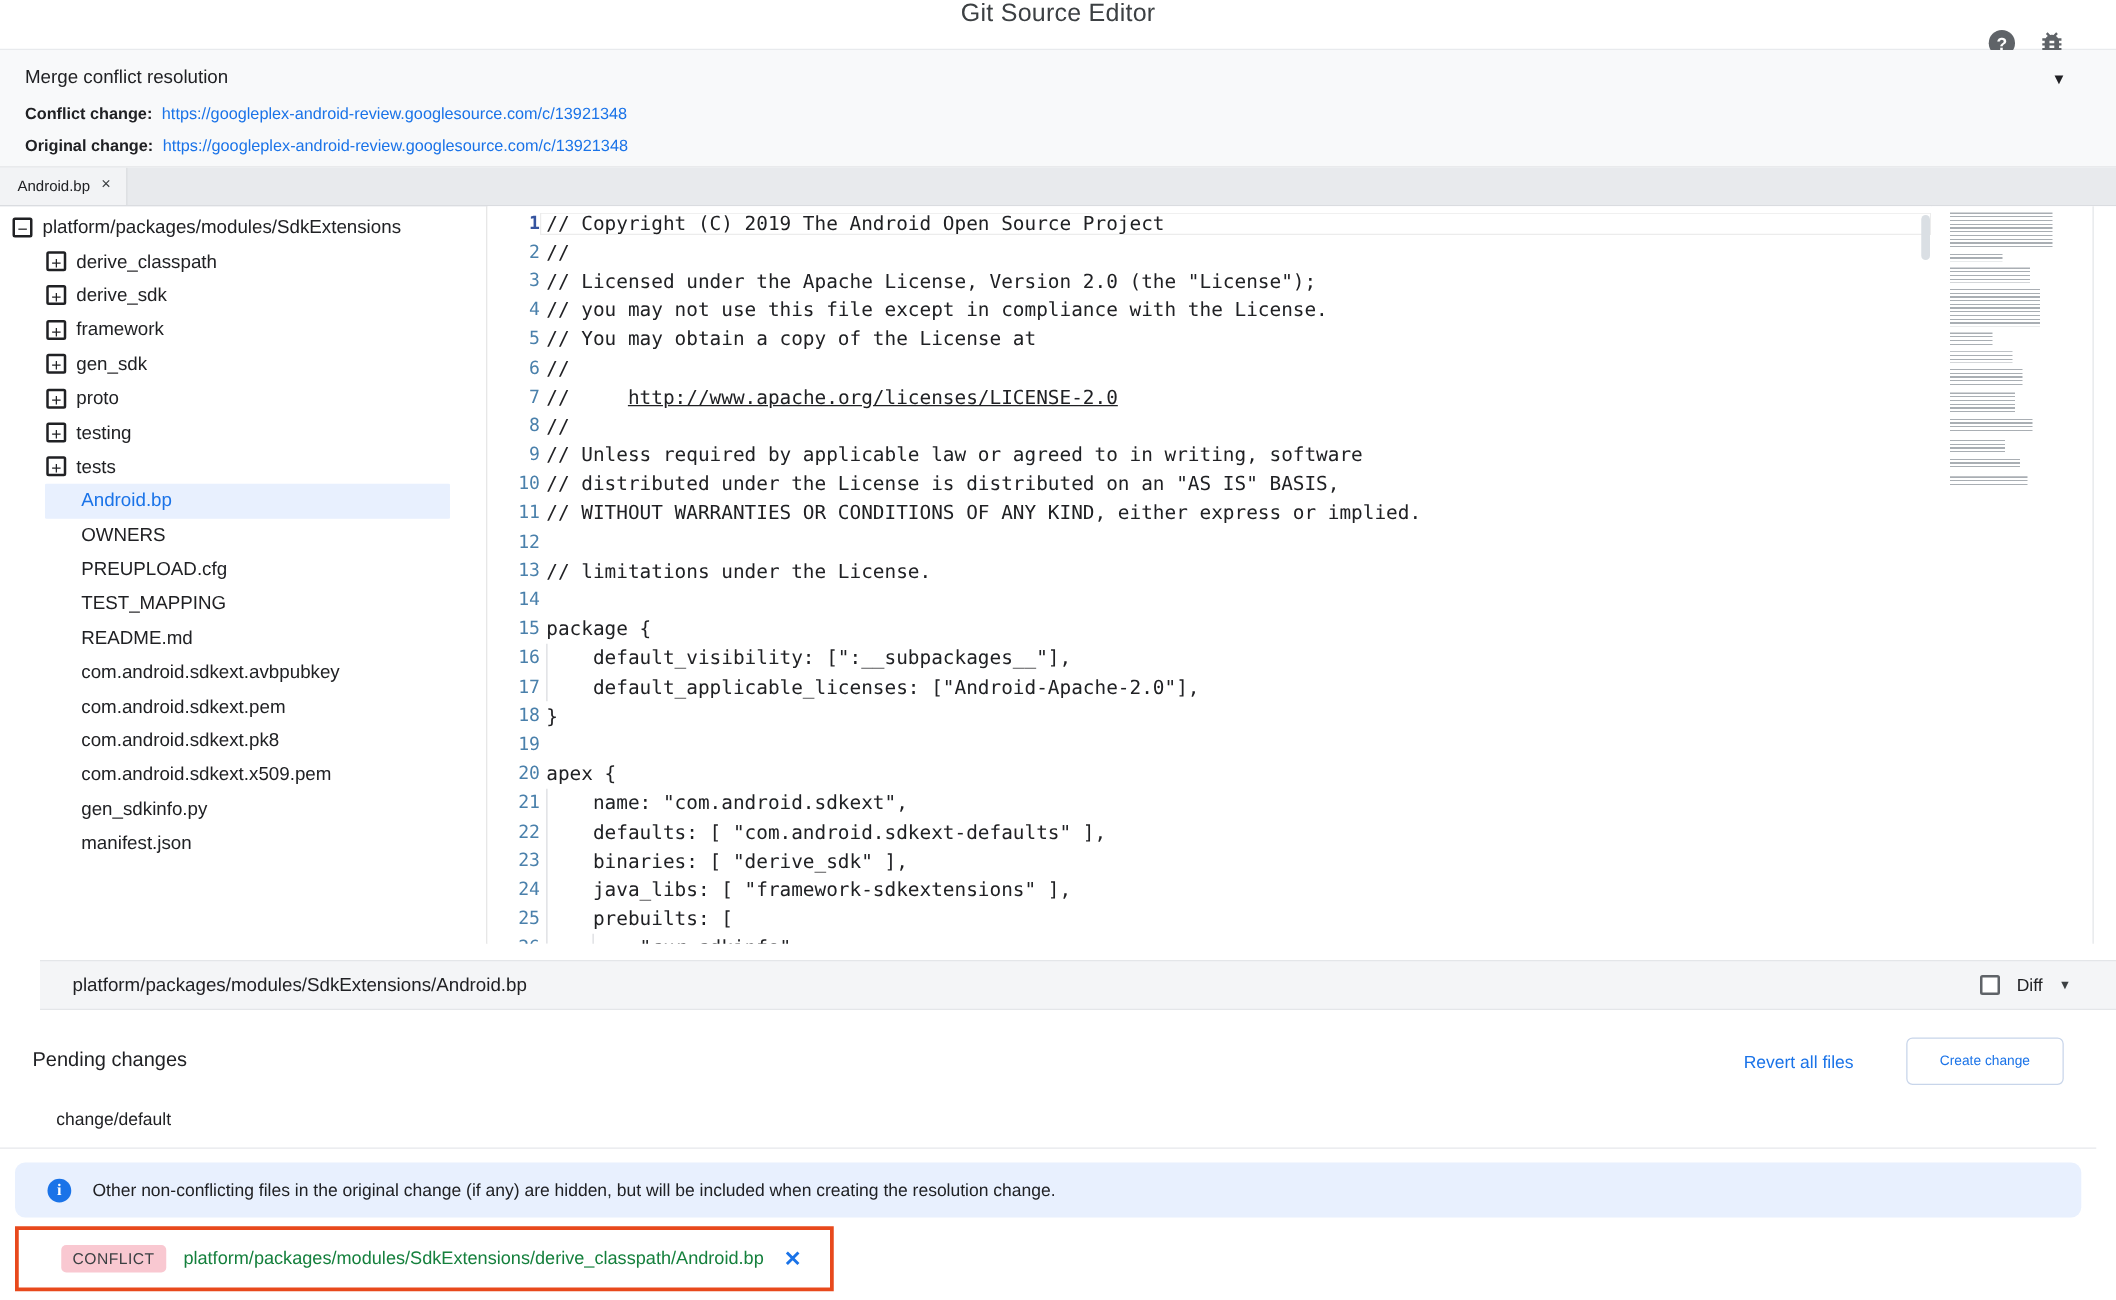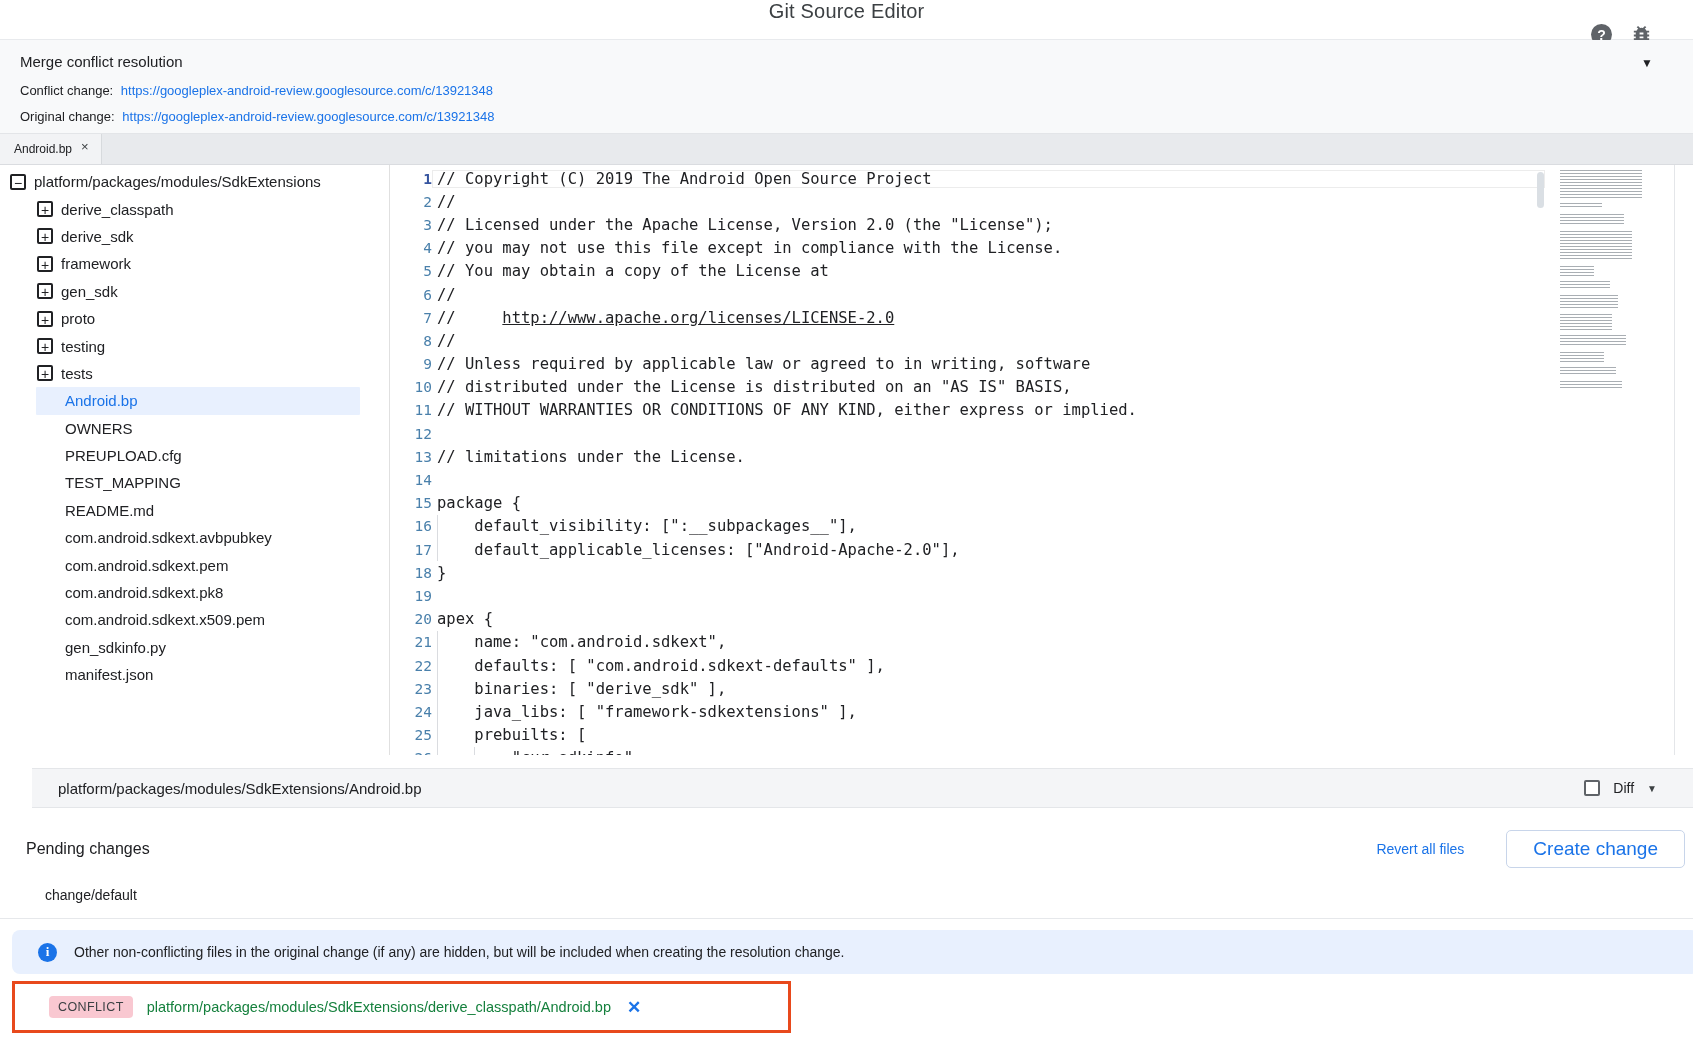--- a/index.html
+++ b/index.html
@@ -16,21 +16,21 @@
   .header-icons { margin-left: auto; display: flex; align-items: center; gap: 18px; padding-right: 14px; }
   .help-circle { width: 21px; height: 21px; border-radius: 50%; background: #5f6368; color: #fff;
                  font-size: 14px; font-weight: 700; display: grid; place-items: center; }
   .bug-svg { width: 23px; height: 23px; fill: #5f6368; }
 
   
   .merge { height: 94px; background: #f8f9fa; border-bottom: 1px solid #e3e5e8;
            padding: 13px 26px 0 20px; position: relative; }
   .merge-title { font-size: 15px; color: #202124; margin-bottom: 13px; }
   .merge-row { font-size: 13px; margin-bottom: 11px; }
-  .merge-label { font-weight: 400; color: #202124; }
+  .merge-label { font-weight: 700; color: #202124; }
   .merge-link { color: #1a73e8; text-decoration: none; margin-left: 4px; }
   .merge-caret { position: absolute; right: 40px; top: 16px; font-size: 12px; color: #202124; cursor: pointer; }
 
   
   .tabbar { height: 31px; background: #e8eaed; display: flex; align-items: stretch; border-bottom: 1px solid #dadce0; }
   .tab { background: #f2f3f5; padding: 0 12px 0 14px; display: flex; align-items: center;
          font-size: 12px; font-weight: 500; color: #202124; border-right: 1px solid #d7dadd; }
   .tabx { font-size: 13px; color: #3c4043; margin-left: 9px; transform: translateY(-3px); cursor: pointer; }
 
   
@@ -72,36 +72,36 @@
   
   .gap { height: 13px; }
   .pathbar { height: 40px; background: #f4f5f7; border-top: 1px solid #e4e6e9; border-bottom: 1px solid #e4e6e9;
              display: flex; align-items: center; padding: 0 36px 0 26px; font-size: 15px; margin-left: 32px; }
   .diff-group { margin-left: auto; display: flex; align-items: center; gap: 13px; }
   .checkbox { width: 16px; height: 16px; border: 2px solid #5f6368; border-radius: 2px; background: #fff; cursor: pointer; }
   .diff-label { font-size: 14px; color: #202124; }
   .diff-caret { font-size: 10px; color: #3c4043; cursor: pointer; }
 
   
-  .pending { padding: 22px 8px 0 26px; }
+  .pending { padding: 22px 42px 0 26px; }
   .prow1 { display: flex; align-items: center; }
   .pending-title { font-size: 16px; color: #202124; }
   .revert { margin-left: auto; margin-right: 42px; color: #1a73e8; font-size: 14px; font-weight: 500;
             text-decoration: none; cursor: pointer; }
   .create-btn { height: 38px; padding: 0 26px; background: #fff; border: 1px solid #c8d5ea; border-radius: 5px;
-                color: #1a73e8; font-size: 19px; font-weight: 500; font-family: inherit; cursor: pointer; }
+                color: #1a73e8; font-size: 11px; font-weight: 500; font-family: inherit; cursor: pointer; }
   .branch { font-size: 14px; margin-top: 19px; margin-left: 19px; }
   .pdivider { border-bottom: 1px solid #e6e8eb; margin: 15px -26px 0 -26px; }
   .banner { margin: 11px -14px 0 -14px; height: 44px; background: #e8f0fe; border-radius: 8px;
             display: flex; align-items: center; padding: 0 26px; gap: 17px; }
   .info-circle { width: 19px; height: 19px; border-radius: 50%; background: #1a73e8; color: #fff;
                  font-size: 13px; font-weight: 700; display: grid; place-items: center; flex: none;
                  font-family: "Liberation Serif", serif; }
   .banner-text { font-size: 14px; color: #202124; }
-  .conflict-box { margin: 7px 0 0 -14px; width: 779px; height: 52px; border: 3px solid #e8491c;
+  .conflict-box { margin: 7px 0 0 -14px; width: 655px; height: 52px; border: 3px solid #e8491c;
                   display: flex; align-items: center; padding-left: 34px; gap: 14px; background: #fff; }
   .conflict-badge { background: #f9c8d1; color: #3c4043; font-size: 12.5px; font-weight: 500;
                     letter-spacing: .4px; padding: 4px 9px; border-radius: 4px; }
   .conflict-path { font-size: 14.5px; color: #15803d; }
   .conflict-x { color: #1a73e8; font-size: 17px; font-weight: 700; cursor: pointer; margin-left: 2px; }
 </style>
 </head>
 <body>
 
 <div class="app">

